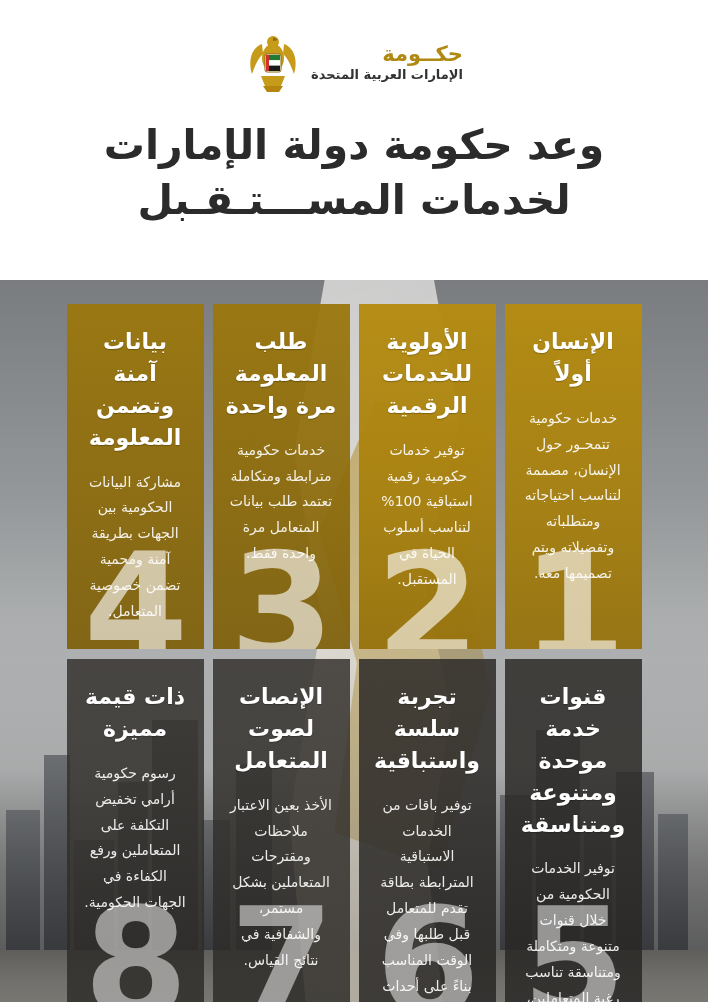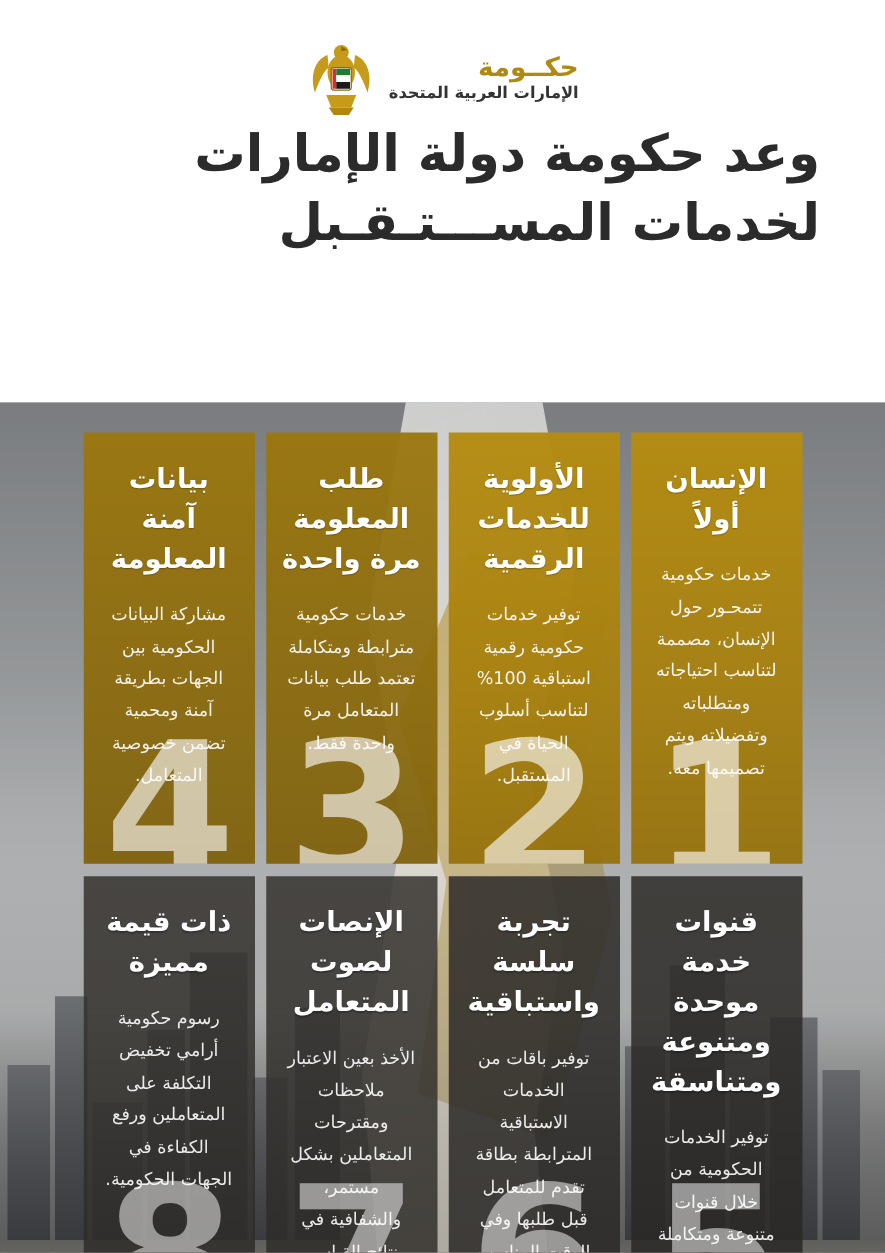--- a/index.html
+++ b/index.html
@@ -8,21 +8,21 @@
     width: 708px;
     height: 1002px;
     background: #ffffff;
     font-family: "DejaVu Sans", "Liberation Sans", sans-serif;
     overflow: hidden;
     position: relative;
   }
 
   
   .header {
-    height: 322px;
+    height: 280px;
     background: #ffffff;
     position: relative;
   }
 
   .emblem-row {
     display: flex;
     flex-direction: row;
     align-items: center;
     justify-content: center;
     gap: 10px;
@@ -51,22 +51,24 @@
     color: #b08912;
     letter-spacing: 0px;
   }
   .emblem-text .line2 {
     font-size: 13px;
     font-weight: bold;
     color: #333333;
   }
 
   .main-title {
+    text-align: center;
     direction: rtl;
-    padding: 0 52px;
+    margin-top: 22px;
+    padding: 0 40px;
   }
   .main-title .t-line {
     font-size: 41px;
     font-weight: bold;
     color: #2b2b2b;
     line-height: 1.34;
     letter-spacing: 1px;
     white-space: nowrap;
   }
 
@@ -289,20 +291,21 @@
         <div>المعلومة</div>
         <div>مرة واحدة</div>
       </div>
       <div class="card-desc">خدمات حكومية مترابطة ومتكاملة تعتمد طلب بيانات المتعامل مرة واحدة فقط.</div>
       <div class="card-num">3</div>
     </div>
 
     <div class="card gold-dk">
       <div class="card-title">
         <div>بيانات آمنة</div>
+        <div>وتضمن</div>
         <div>المعلومة</div>
       </div>
       <div class="card-desc">مشاركة البيانات الحكومية بين الجهات بطريقة آمنة ومحمية تضمن خصوصية المتعامل.</div>
       <div class="card-num">4</div>
     </div>
 
     <div class="card dark">
       <div class="card-title">
         <div>قنوات خدمة</div>
         <div>موحدة</div>

